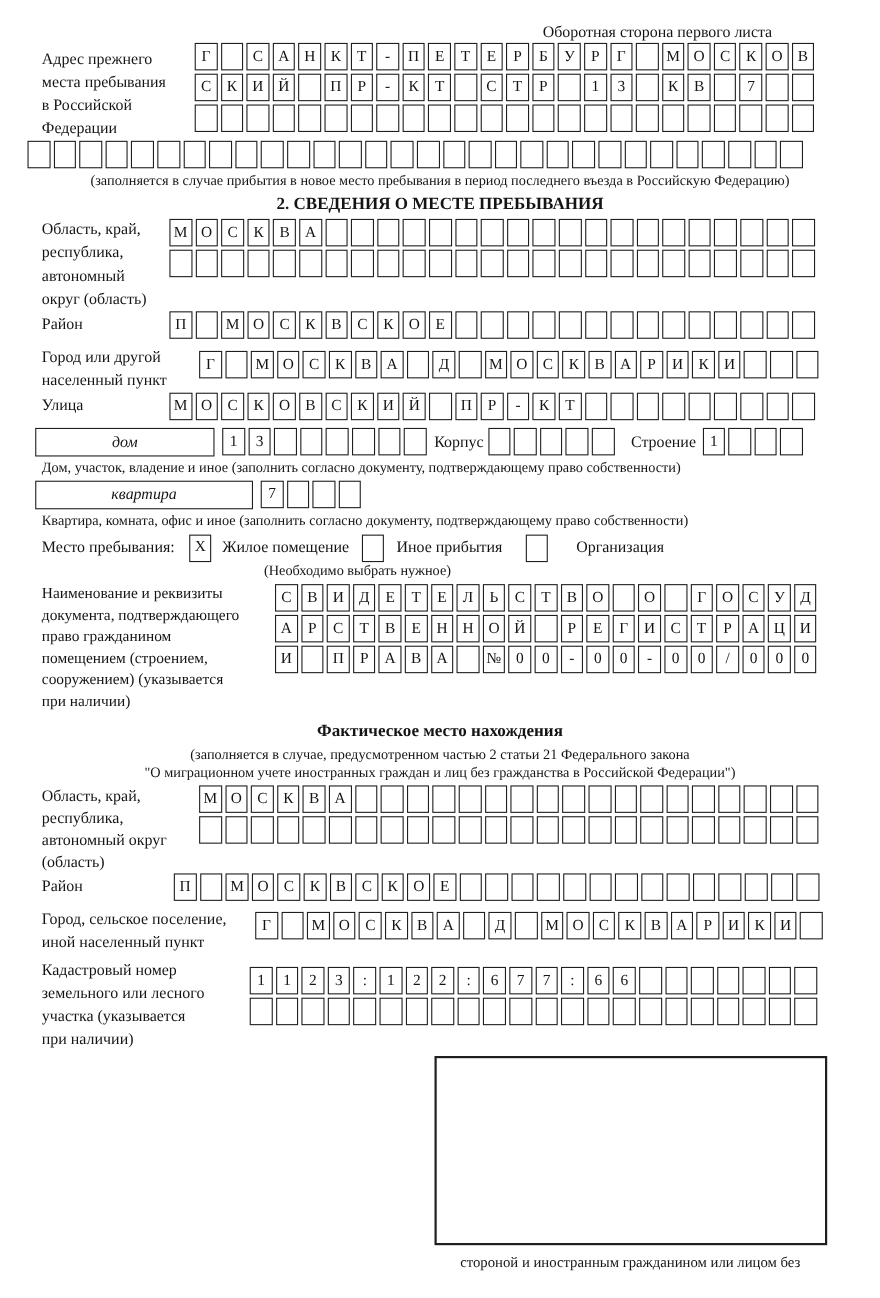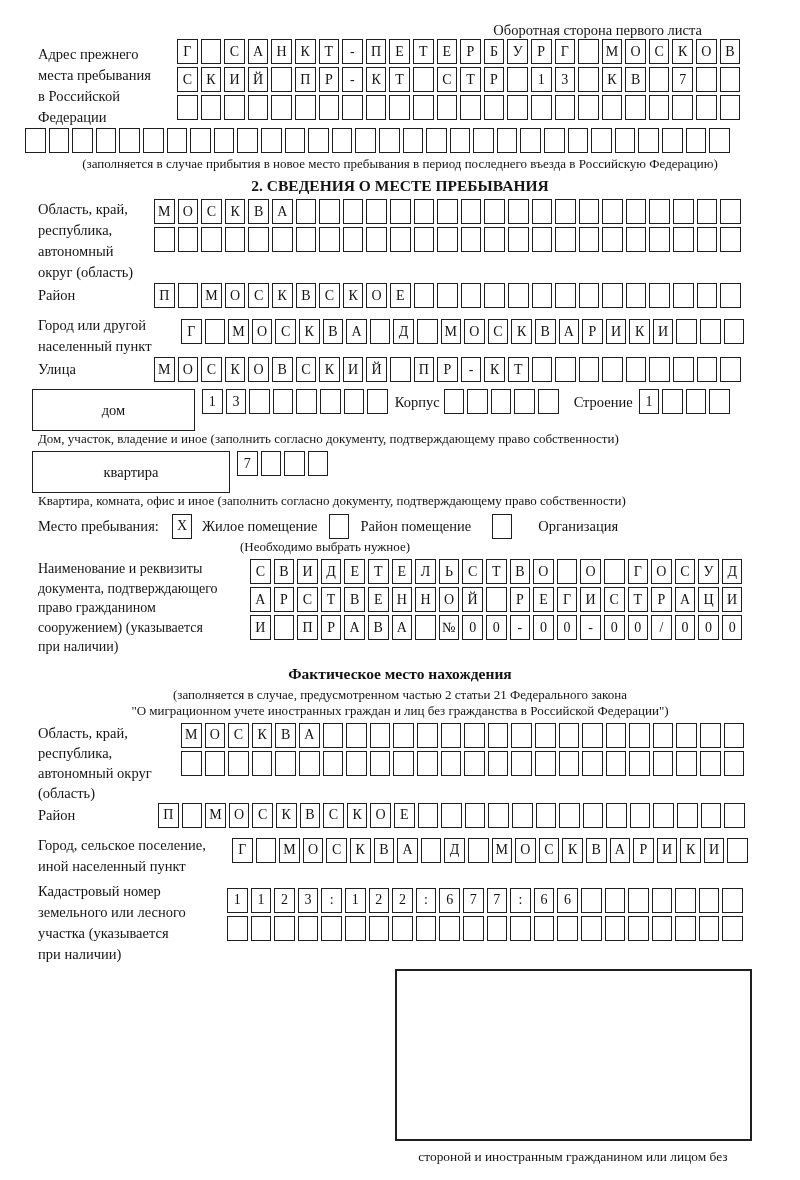--- a/index.html
+++ b/index.html
@@ -9,22 +9,22 @@
   .frow{display:flex;align-items:flex-start;}
   .lbl{font-size:14.5px;line-height:21px;flex:none;}
   .ml38{margin-left:38px;}
   .crow{display:flex;margin-bottom:3px;flex:none;}
   .cell{flex:none;width:20.6px;height:25px;box-sizing:border-box;border:1.6px solid #1f1f1f;
         margin-right:3px;display:flex;align-items:center;justify-content:center;
         font-size:14px;background:#fff;}
   .cap{font-size:13px;line-height:16px;}
   .center{text-align:center;}
   .sec-title{font-weight:bold;font-size:15.5px;text-align:center;margin:5px 0 4px 0;}
-  .wbox{flex:none;box-sizing:border-box;border:1.6px solid #1f1f1f;height:42px;background:#fff;
-        display:flex;align-items:center;justify-content:center;font-size:14.5px;}
+  .wbox{flex:none;box-sizing:border-box;border:1.6px solid #1f1f1f;height:26px;background:#fff;
+        display:flex;align-items:center;justify-content:center;font-size:14.5px;font-style:italic;}
   .inline-lbl{font-size:14.5px;line-height:26px;flex:none;}
   .ckbox{flex:none;width:20px;height:25px;box-sizing:border-box;border:1.6px solid #1f1f1f;
          display:flex;align-items:center;justify-content:center;font-size:14px;background:#fff;}
   .stamp-wrap{position:relative;height:250px;margin-top:4px;}
   .stamp-box{position:absolute;left:395px;top:0;width:357px;height:172px;
              box-sizing:border-box;border:2px solid #1f1f1f;background:#fff;}
   .stamp-cap{position:absolute;left:363px;top:178px;width:420px;text-align:center;
              font-size:13.4px;line-height:19px;}
   .mt{margin-top:4px;}
 </style>
@@ -358,31 +358,32 @@
         <div class="cell"></div>
       </div>
   </div>
   <div class="cap ml38">Квартира, комната, офис и иное (заполнить согласно документу, подтверждающему право собственности)</div>
 
   <div class="frow mt ml38" style="align-items:center;">
     <div class="inline-lbl" style="width:134px;">Место пребывания:</div>
     <div class="ckbox">X</div>
     <div class="inline-lbl" style="margin-left:10px;text-align:center;">Жилое помещение</div>
     <div class="ckbox" style="margin-left:12px;"></div>
-    <div class="inline-lbl" style="margin-left:11px;">Район помещение</div>
+    <div class="inline-lbl" style="margin-left:11px;">Иное прибытия</div>
     <div class="ckbox" style="margin-left:21px;"></div>
     <div class="inline-lbl" style="margin-left:26px;">Организация</div>
   </div>
   <div class="cap" style="margin-left:240px;">(Необходимо выбрать нужное)</div>
 
   <div class="frow mt">
     <div class="lbl ml38" style="width:212px;font-size:14px;line-height:19.5px;">
       <div>Наименование и реквизиты</div>
       <div>документа, подтверждающего</div>
       <div>право гражданином</div>
+      <div>помещением (строением,</div>
       <div>сооружением) (указывается</div>
       <div>при наличии)</div>
     </div>
     <div>
       <div class="crow">
           <div class="cell">С</div>
           <div class="cell">В</div>
           <div class="cell">И</div>
           <div class="cell">Д</div>
           <div class="cell">Е</div>

